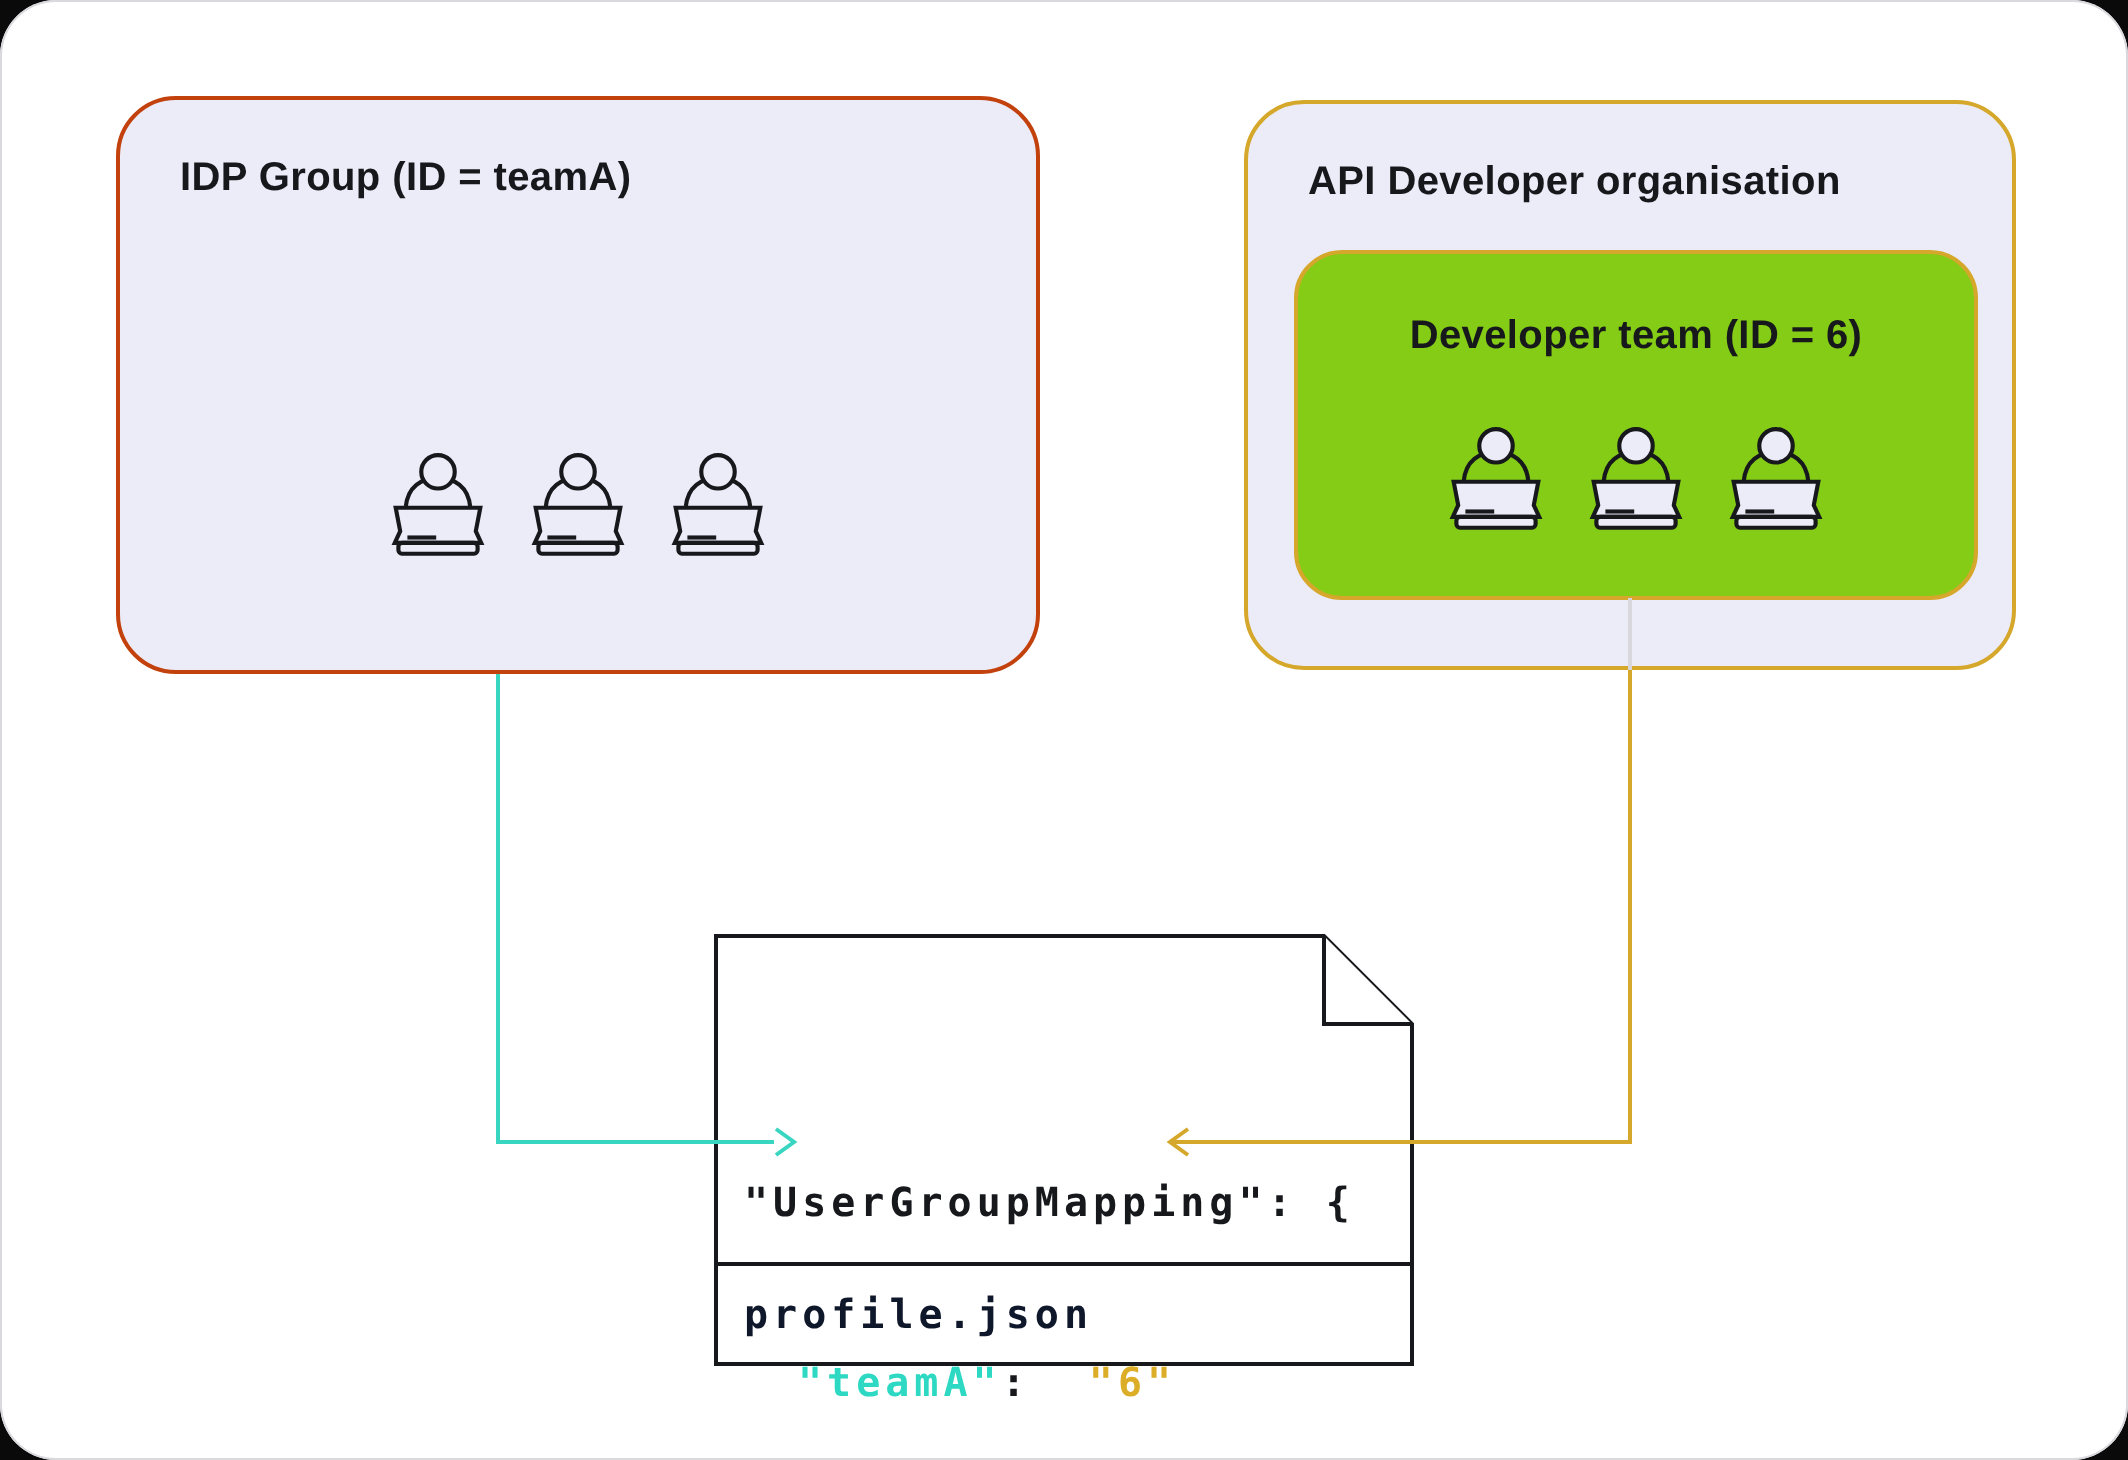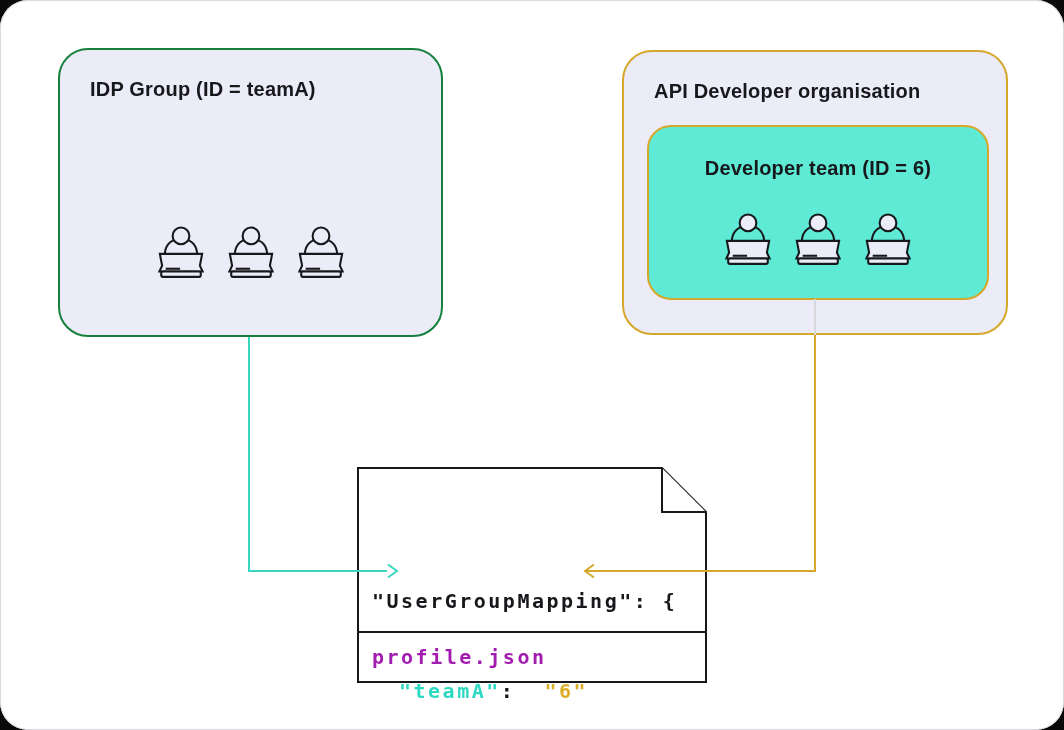--- a/index.html
+++ b/index.html
@@ -3,29 +3,29 @@
 <meta charset="utf-8">
 <style>
   html,body{margin:0;padding:0;background:#0a0a0a;}
   body{font-family:"Liberation Sans",sans-serif;}
   .canvas{
     position:relative;width:1064px;height:730px;background:#ffffff;
     border-radius:28px;overflow:hidden;box-shadow:0 0 0 1px #d9d9de inset;
   }
   
   .gbox{position:absolute;background:#ecebf8;border-radius:30px;box-sizing:border-box;}
-  .gbox.idp{left:58px;top:48px;width:385px;height:289px;border:2px solid #15803d;}
+  .gbox.idp{left:58px;top:48px;width:462px;height:289px;border:2px solid #c2410c;}
   .gbox.consumer{left:622px;top:50px;width:386px;height:285px;border:2px solid #d5a72b;}
   .gbox .gtitle{
     position:absolute;left:30px;top:28px;font-size:20px;font-weight:600;
     color:#17181c;letter-spacing:.2px;white-space:nowrap;
   }
   .inner-box{
     position:absolute;left:23px;top:73px;width:342px;height:175px;
-    background:#5eead4;border:2px solid #d5a72b;border-radius:24px;box-sizing:border-box;
+    background:#84cc16;border:2px solid #d5a72b;border-radius:24px;box-sizing:border-box;
   }
   .inner-box .gtitle{left:0;right:0;top:30px;text-align:center;}
   .people-row{
     position:absolute;left:0;right:0;display:flex;justify-content:center;gap:16px;
   }
   .gbox.idp .people-row{top:174px;}
   .inner-box .people-row{top:84px;}
   .person{width:54px;height:58px;}
   .person svg{width:100%;height:100%;display:block;}
   .person svg *{stroke:#17181c;stroke-width:2.3;fill:none;}
@@ -39,21 +39,21 @@
     font-weight:bold;font-size:20px;line-height:30px;letter-spacing:2.5px;
     color:#17181c;white-space:pre;
   }
   .doc-code .indent{padding-left:27px;}
   .key{color:#2ed9c3;}
   .val{color:#dcae28;}
   .doc-footer{
     position:absolute;left:372px;top:632px;width:320px;height:50px;
     display:flex;align-items:center;
     font-family:"DejaVu Sans Mono","Liberation Mono",monospace;
-    font-weight:bold;font-size:20px;letter-spacing:2.5px;color:#a21caf;
+    font-weight:bold;font-size:20px;letter-spacing:2.5px;color:#0f172a;
   }
 </style>
 </head>
 <body>
 
 <div class="canvas">
 
   <div class="gbox idp">
     <div class="gtitle">IDP Group (ID = teamA)</div>
     <div class="people-row">

